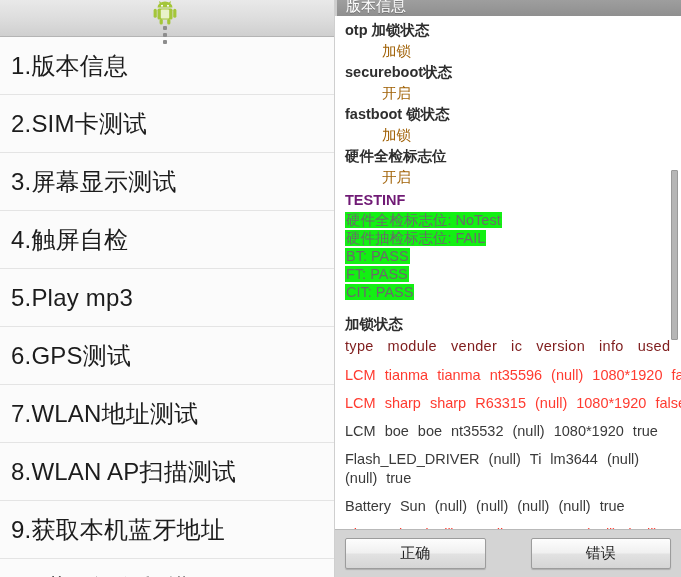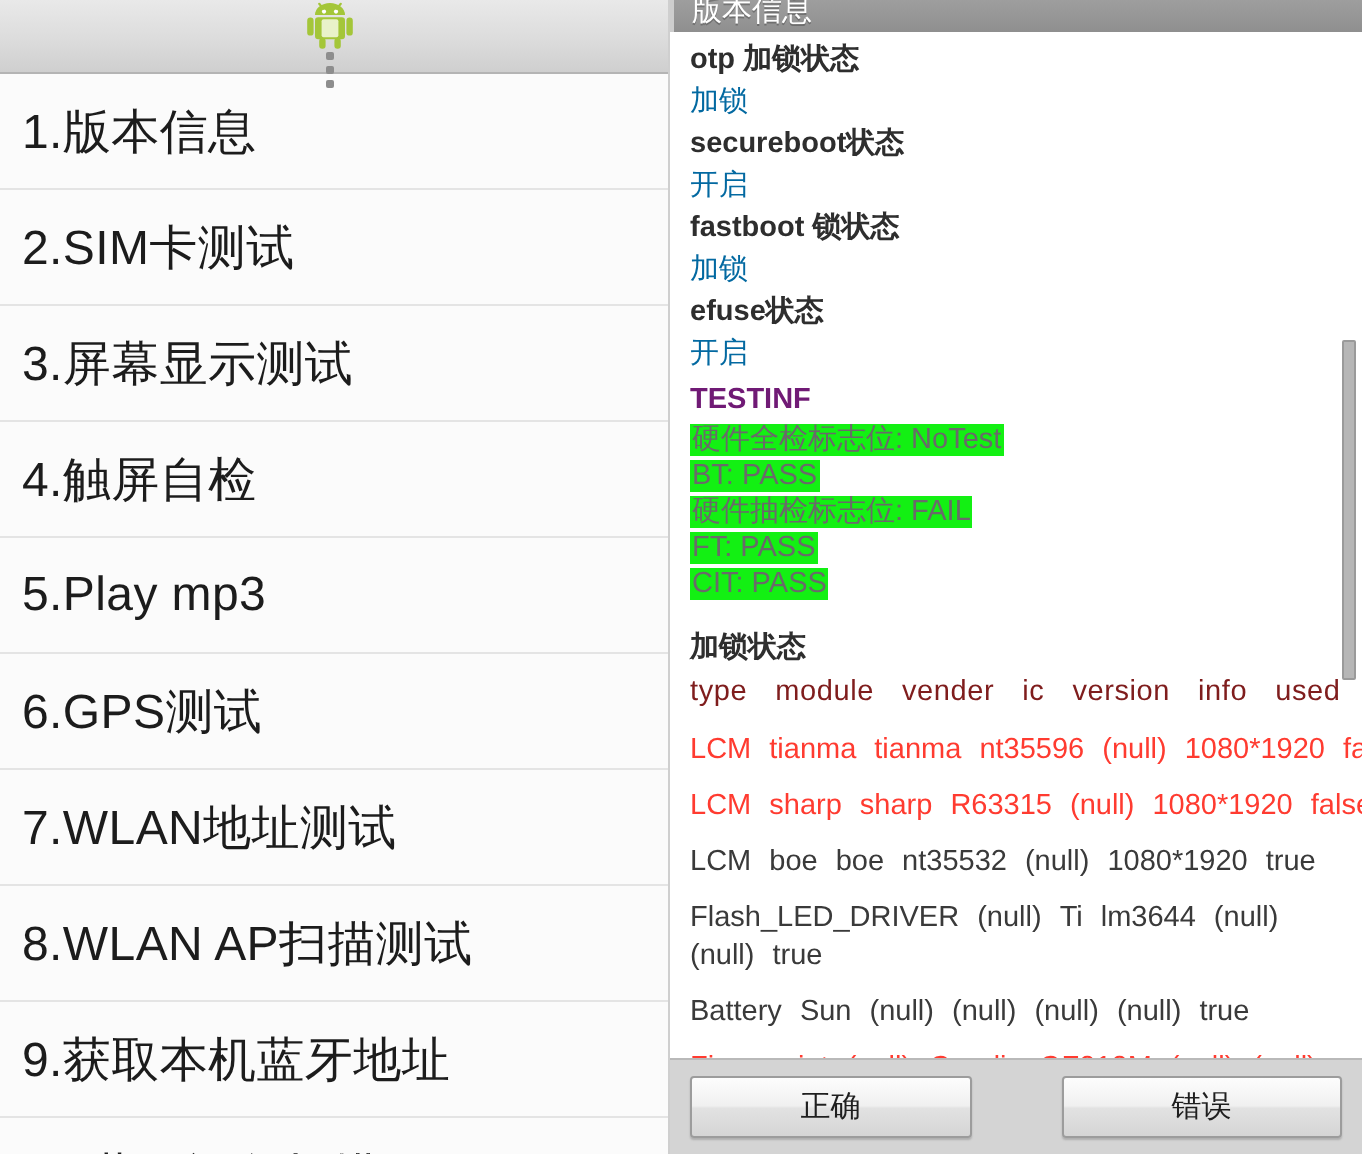--- a/index.html
+++ b/index.html
@@ -134,23 +134,24 @@
     overflow: hidden;
     font-size: 14.5px;
   }
   .kv-key {
     font-weight: bold;
     color: #2e2e2e;
     line-height: 21px;
     white-space: nowrap;
   }
   .kv-val {
-    color: #0369a1;
+    color: #a16207;
     line-height: 21px;
     white-space: nowrap;
+    margin-left: 37px;
   }
   .section-head {
     font-weight: bold;
     color: #701a75;
     line-height: 21px;
     margin-top: 2px;
   }
   .flag-line {
     line-height: 18px;
     white-space: nowrap;
@@ -277,28 +278,28 @@
     </div>
 
     <div class="right-content">
 
       <div class="kv-key">otp 加锁状态</div>
       <div class="kv-val">加锁</div>
       <div class="kv-key">secureboot状态</div>
       <div class="kv-val">开启</div>
       <div class="kv-key">fastboot 锁状态</div>
       <div class="kv-val">加锁</div>
-      <div class="kv-key">efuse状态</div>
+      <div class="kv-key">硬件全检标志位</div>
       <div class="kv-val">开启</div>
 
       <div class="section-head">TESTINF</div>
 
       <div class="flag-line"><span>硬件全检标志位: NoTest</span></div>
+      <div class="flag-line"><span>硬件抽检标志位: FAIL</span></div>
       <div class="flag-line"><span>BT: PASS</span></div>
-      <div class="flag-line"><span>硬件抽检标志位: FAIL</span></div>
       <div class="flag-line"><span>FT: PASS</span></div>
       <div class="flag-line"><span>CIT: PASS</span></div>
 
       <div class="hw-head">加锁状态</div>
 
       <div class="hw-cols">
         <b>type</b><b>module</b><b>vender</b><b>ic</b><b>version</b><b>info</b><b>used</b>
       </div>
 
       <div class="hw-row red">

